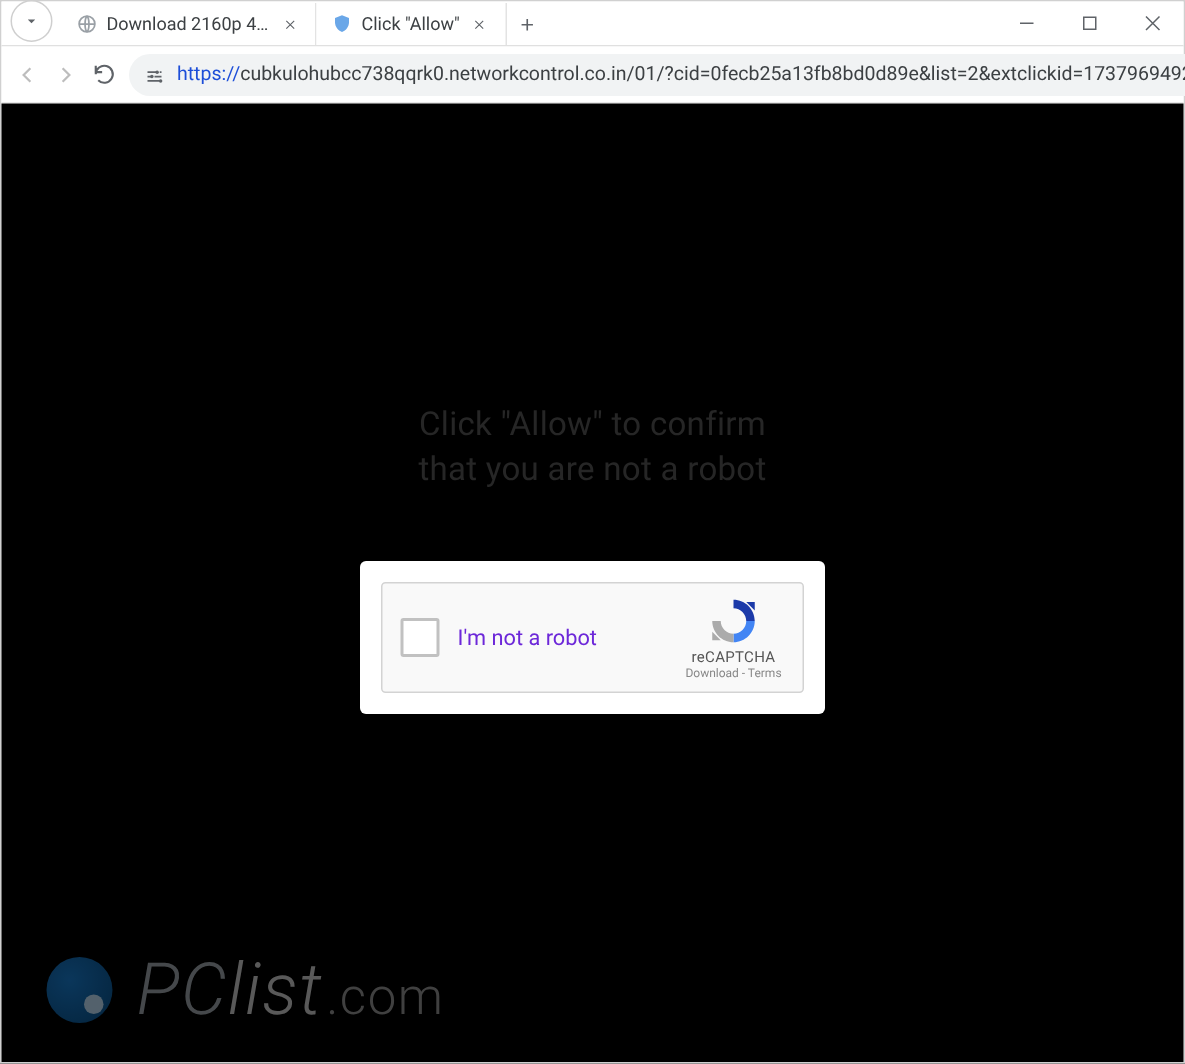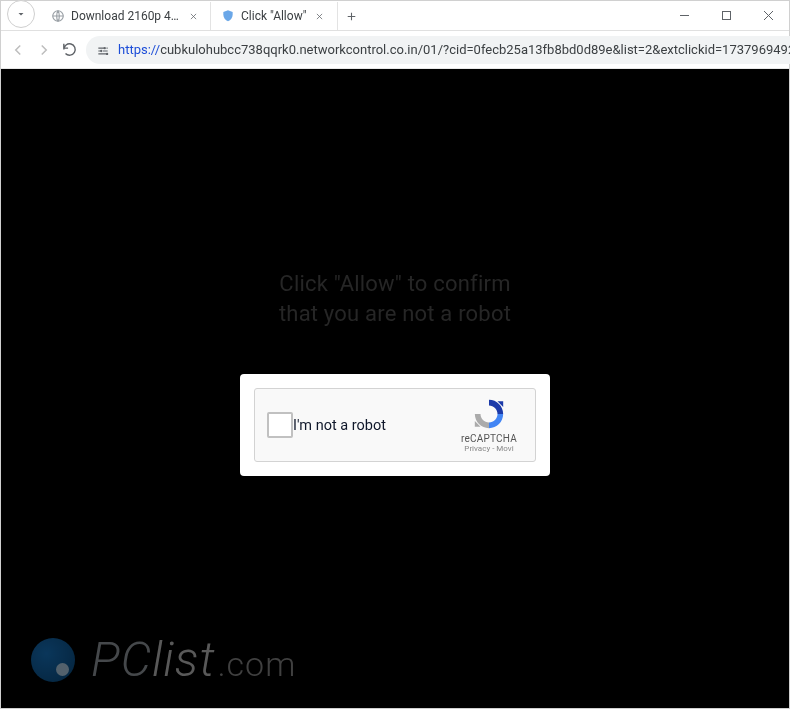--- a/index.html
+++ b/index.html
@@ -30,21 +30,21 @@
     .addr .lock { width: 14px; height: 14px; color: #5f6368; }
     .addr .url { flex: 1; font-size: 13px; color: #3c4043; white-space: nowrap; overflow: hidden; text-overflow: ellipsis; }
     .addr .url .muted { color: #1d4ed8; }
 
     
     .viewport { flex: 1; background: #000; position: relative; overflow: hidden; }
     .dark-text { position: absolute; top: 200px; left: 0; right: 0; text-align: center; color: #262626; font-size: 22px; line-height: 1.35; letter-spacing: .2px; }
     .captcha-card { position: absolute; top: 305px; left: 50%; transform: translateX(-50%); width: 310px; background: #fff; border-radius: 4px; padding: 14px; box-shadow: 0 2px 8px rgba(0,0,0,.35); }
     .recaptcha { height: 74px; background: #f9f9f9; border: 1px solid #d3d3d3; border-radius: 3px; display: flex; align-items: center; padding: 0 12px; }
     .rc-check { width: 26px; height: 26px; border: 2px solid #c1c1c1; border-radius: 2px; background: #fff; }
-    .rc-label { margin-left: 0; font-size: 14.5px; color: #0f172a; flex: 1; }
+    .rc-label { margin-left: 12px; font-size: 14.5px; color: #6d28d9; flex: 1; }
     .rc-brand { width: 68px; text-align: center; }
     .rc-logo { width: 34px; height: 34px; margin: 0 auto 2px; }
     .rc-brand .t1 { font-size: 10px; color: #555; letter-spacing: .2px; text-align: center; }
     .rc-brand .t2 { font-size: 8px; color: #888; }
 
     
     .watermark { position: absolute; left: 30px; bottom: 20px; display: flex; align-items: center; gap: 16px; opacity: .45; }
     .wm-badge { width: 44px; height: 44px; border-radius: 50%; background: radial-gradient(circle at 35% 35%, #1879c9, #0a4f86); position: relative; }
     .wm-badge::after { content: ""; position: absolute; right: 6px; bottom: 6px; width: 13px; height: 13px; border-radius: 50%; background: #b9d8ef; }
     .wm-name { font-size: 48px; color: #9aa0a6; font-style: italic; font-weight: 300; letter-spacing: 1px; display: flex; align-items: baseline; }
@@ -168,21 +168,21 @@
             <svg viewBox="0 0 48 48" width="34" height="34">
               <path d="M44 24c0-11-9-20-20-20v8c6.6 0 12 5.4 12 12h8z" fill="#1c3aa9"></path>
               <path d="M24 44c11 0 20-9 20-20h-8c0 6.6-5.4 12-12 12v8z" fill="#4285f4"></path>
               <path d="M4 24c0 11 9 20 20 20v-8c-6.6 0-12-5.4-12-12H4z" fill="#ababab"></path>
               <path d="M40 10l-6 6M8 38l6-6" stroke="#fff" stroke-width="0"></path>
               <polygon points="36,6 44,6 44,14" fill="#1c3aa9"></polygon>
               <polygon points="4,34 4,42 12,42" fill="#ababab"></polygon>
             </svg>
           </div>
           <div class="t1">reCAPTCHA</div>
-          <div class="t2">Privacy - Movi</div>
+          <div class="t2">Download - Terms</div>
         </div>
       </div>
     </div>
 
     <div class="watermark">
       <div class="wm-badge"></div>
       <div class="wm-name">
         <span class="part1">PC</span>
           <span class="accent">list</span>
           <span class="dom">.com</span>

